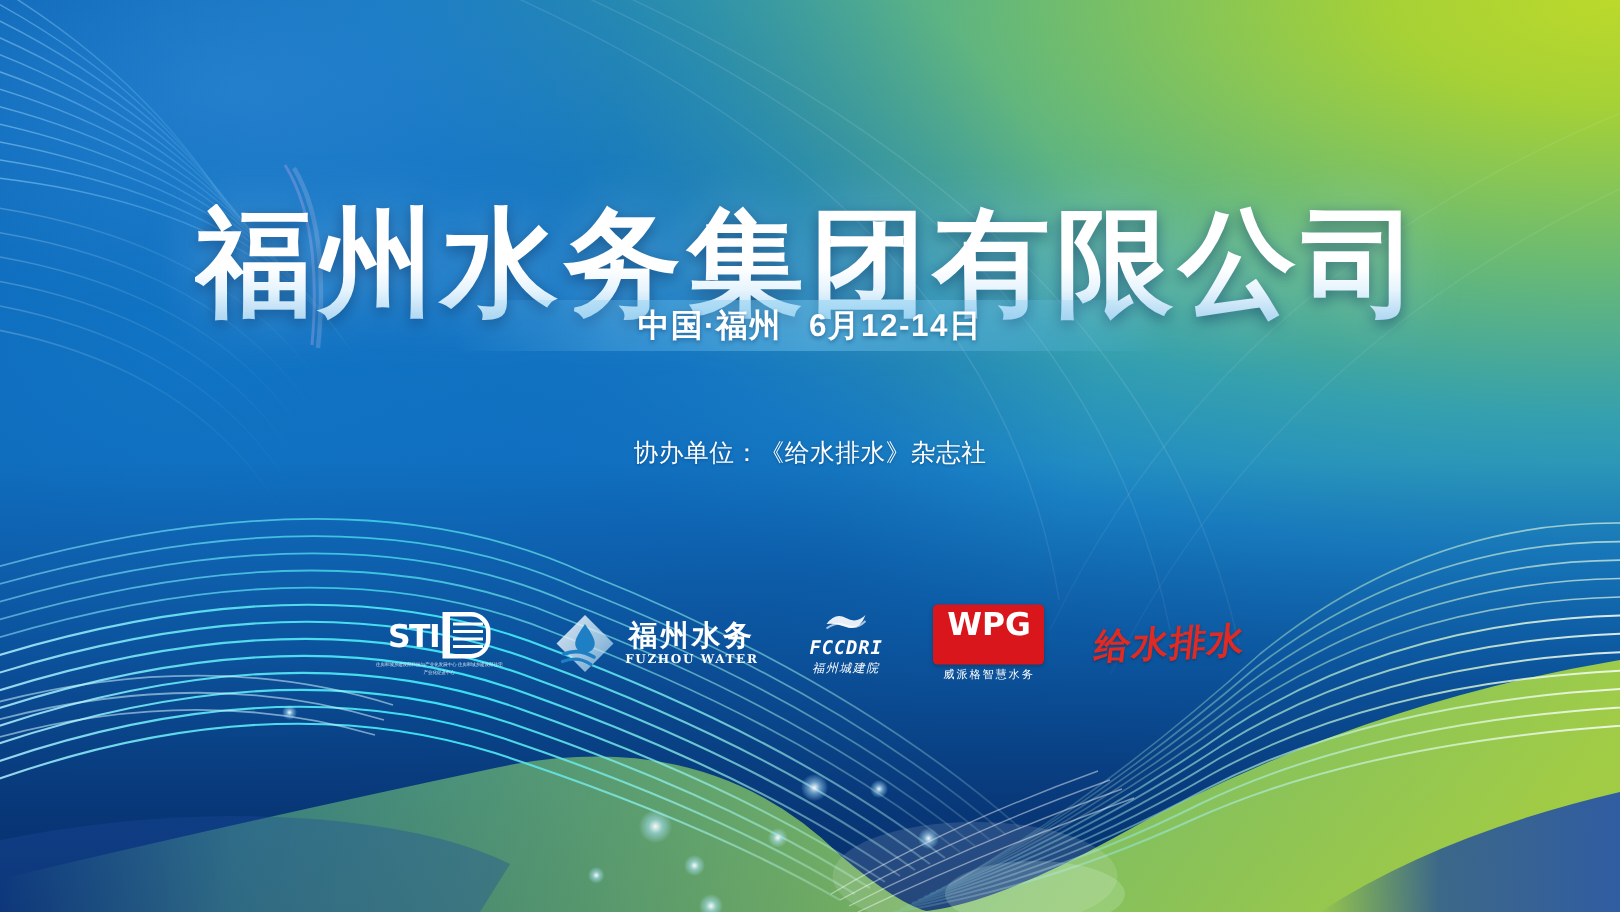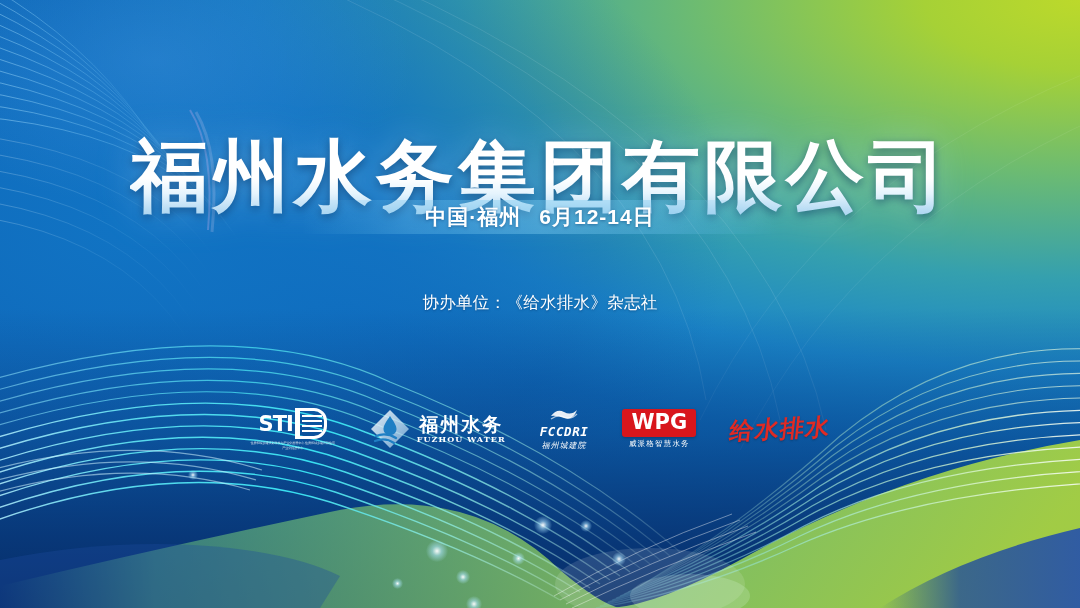--- a/index.html
+++ b/index.html
@@ -188,21 +188,21 @@
   .fcc-cn {
     font-family: "DejaVu Serif", "Liberation Serif", serif;
     font-size: 8px; color: #ffffff; letter-spacing: 1px;
   }
 
   
   .wpg { flex-direction: column; align-items: center; gap: 2px; }
   .wpg-box {
     background: #d8161c;
     border-radius: 3px;
-    padding: 2px 9px 3px 9px;
+    padding: 2px 9px 15px 9px;
     box-shadow: 0 1px 3px rgba(0,0,0,0.25);
   }
   .wpg-box span {
     font-family: "DejaVu Sans", "Liberation Sans", sans-serif;
     font-size: 21px; font-weight: bold; color: #ffffff;
     letter-spacing: 0px; line-height: 23px; display: block;
   }
   .wpg-cn {
     font-size: 7.5px; color: #ffffff; letter-spacing: 1.2px;
     font-family: "DejaVu Serif", "Liberation Serif", serif;

